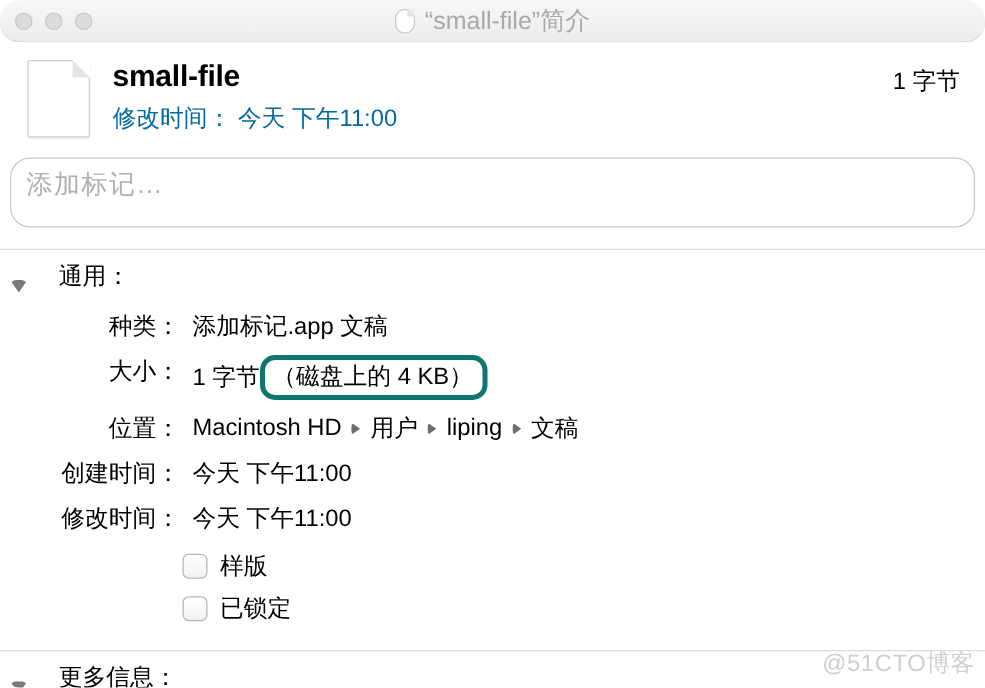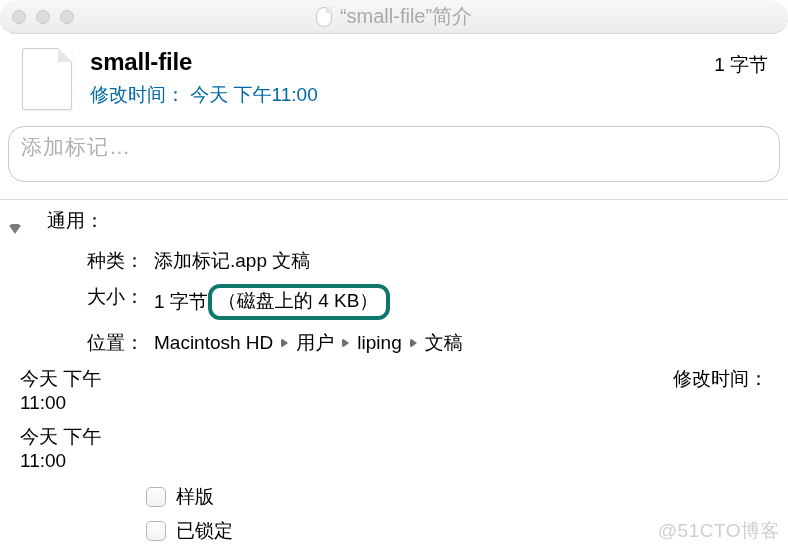--- a/index.html
+++ b/index.html
@@ -220,20 +220,21 @@
     <div class="val">
       <span>Macintosh HD</span>
       <span class="chevron"></span>
       <span>用户</span>
       <span class="chevron"></span>
       <span>liping</span>
       <span class="chevron"></span>
       <span>文稿</span>
     </div>
 
+    <div class="kv-label">创建时间：</div>
     <div class="val">今天 下午11:00</div>
 
     <div class="kv-label">修改时间：</div>
     <div class="val">今天 下午11:00</div>
   </div>
 
   <div class="checks">
     <div class="check-row">
       <input type="checkbox" class="cb" style="">
       <span>样版</span>

